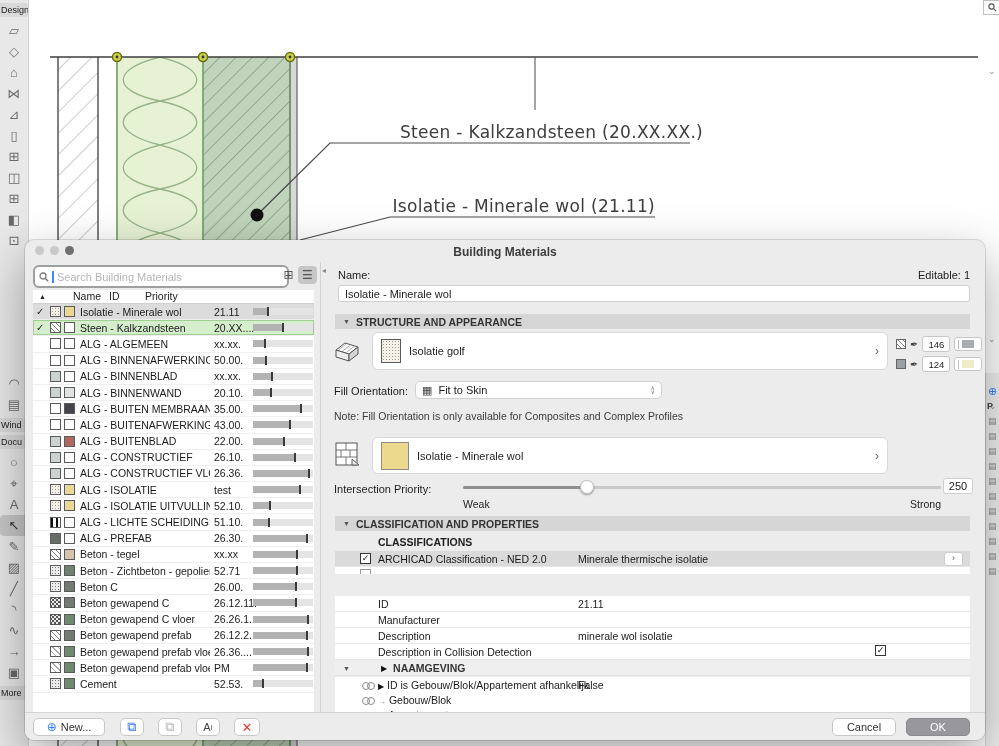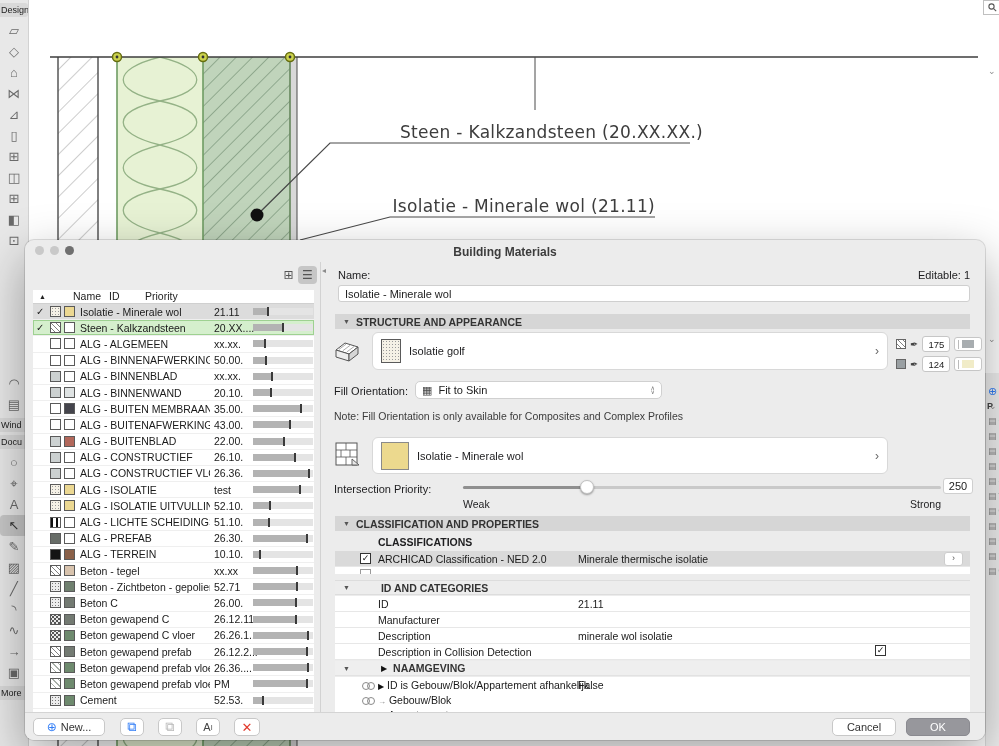--- a/index.html
+++ b/index.html
@@ -273,20 +273,28 @@
       </div>
     </div>
 </div>
 
 <div id="dlg" class="abs">
   <div class="tl" style="left:10px;"></div>
   <div class="tl" style="left:25px;"></div>
   <div class="tl" style="left:40px;background:#6f6f6f;"></div>
   <div id="dlg-title" class="abs">Building Materials</div>
 
+  <div id="search-box" class="abs">
+    <svg width="10" height="10" viewBox="0 0 10 10">
+        <circle cx="4" cy="4" r="3" fill="none" stroke="#777" stroke-width="1.3"></circle>
+        <line x1="6.3" y1="6.3" x2="9.2" y2="9.2" stroke="#777" stroke-width="1.3"></line>
+      </svg>
+    <span class="caret"></span>
+    <input value="" placeholder="Search Building Materials" style="">
+  </div>
   <div class="view-btn abs" style="left:254px;">⊞</div>
   <div class="view-btn abs active" style="left:273px;">☰</div>
 
   <div id="list-hdr" class="abs">
     <span style="left:6px;font-size:7px;top:3px;">▲</span>
     <span style="left:40px;">Name</span>
     <span style="left:76px;">ID</span>
     <span style="left:112px;">Priority</span>
   </div>
   <div id="bm-rows" class="abs">
@@ -446,31 +454,20 @@
   </div>
       <div class="bm-row">
     <span class="chk"></span>
     <span class="sw pat pat-solid-dark"></span>
     <span class="sw col" style="background: rgb(255, 255, 255);"></span>
     <span class="nm">ALG - PREFAB</span>
     <span class="id">26.30.</span>
     <span class="bar">
           <i style="width: 54px;"></i>
           <b style="left: 53px;"></b>
-        </span>
-  </div>
-      <div class="bm-row">
-    <span class="chk"></span>
-    <span class="sw pat pat-solid-black"></span>
-    <span class="sw col" style="background: rgb(138, 96, 72);"></span>
-    <span class="nm">ALG - TERREIN</span>
-    <span class="id">10.10.</span>
-    <span class="bar">
-          <i style="width: 6.6px;"></i>
-          <b style="left: 5.6px;"></b>
         </span>
   </div>
       <div class="bm-row">
     <span class="chk"></span>
     <span class="sw pat pat-hatch"></span>
     <span class="sw col" style="background: rgb(216, 195, 173);"></span>
     <span class="nm">Beton - tegel</span>
     <span class="id">xx.xx</span>
     <span class="bar">
           <i style="width: 44.4px;"></i>
@@ -588,21 +585,21 @@
     <path d="M15 14 L24 7 L24 14 L15 21 Z" fill="#d6d6d6" stroke="#555" stroke-width="1"></path>
   </svg>
   <div class="chooser" style="top:92px;height:38px;">
     <span class="sw pat-dots-insul" style="position:static;width:20px;height:24px;"></span>
     <span>Isolatie golf</span>
     <span class="chev">›</span>
   </div>
   <div class="pen-row" style="left:871px;top:96px;">
     <span class="mini pat-hatch"></span>
     <span class="pen-g">✒</span>
-    <span class="pen-field">175</span>
+    <span class="pen-field">146</span>
     <span class="pen-pill">
         <span class="dv"></span>
         <span class="swb" id="pen-sw-1" style="background: rgb(168, 173, 176);"></span>
       </span>
   </div>
   <div class="pen-row" style="left:871px;top:116px;">
     <span class="mini" style="background:#9aa0a3;"></span>
     <span class="pen-g">✒</span>
     <span class="pen-field">124</span>
     <span class="pen-pill">
@@ -650,24 +647,20 @@
   <div class="prop-row class-row" style="top:311px;height:15px;">
     <span class="cbx" style="left:25px;top:2px;">✓</span>
     <span class="lb">ARCHICAD Classification - NED 2.0</span>
     <span class="vl">Minerale thermische isolatie</span>
     <span class="chev-pill">›</span>
   </div>
   <div class="prop-row" style="top:327px;height:7px;overflow:hidden;border-bottom:none;">
     <span class="cbx" style="left:25px;top:2px;border-color:#9a9a9a;"></span>
   </div>
 
-  <div class="sec-bar" style="top:340px;background:#ededed;border-top:1px solid #ddd;border-bottom:1px solid #ddd;">
-    <span class="tri">▼</span>
-    <span style="margin-left:25px;">ID AND CATEGORIES</span>
-  </div>
   <div class="prop-row" style="top:356px;">
     <span class="lb">ID</span>
     <span class="vl">21.11</span>
   </div>
   <div class="prop-row" style="top:372px;">
     <span class="lb">Manufacturer</span>
     <span class="vl"></span>
   </div>
   <div class="prop-row" style="top:388px;">
     <span class="lb">Description</span>

